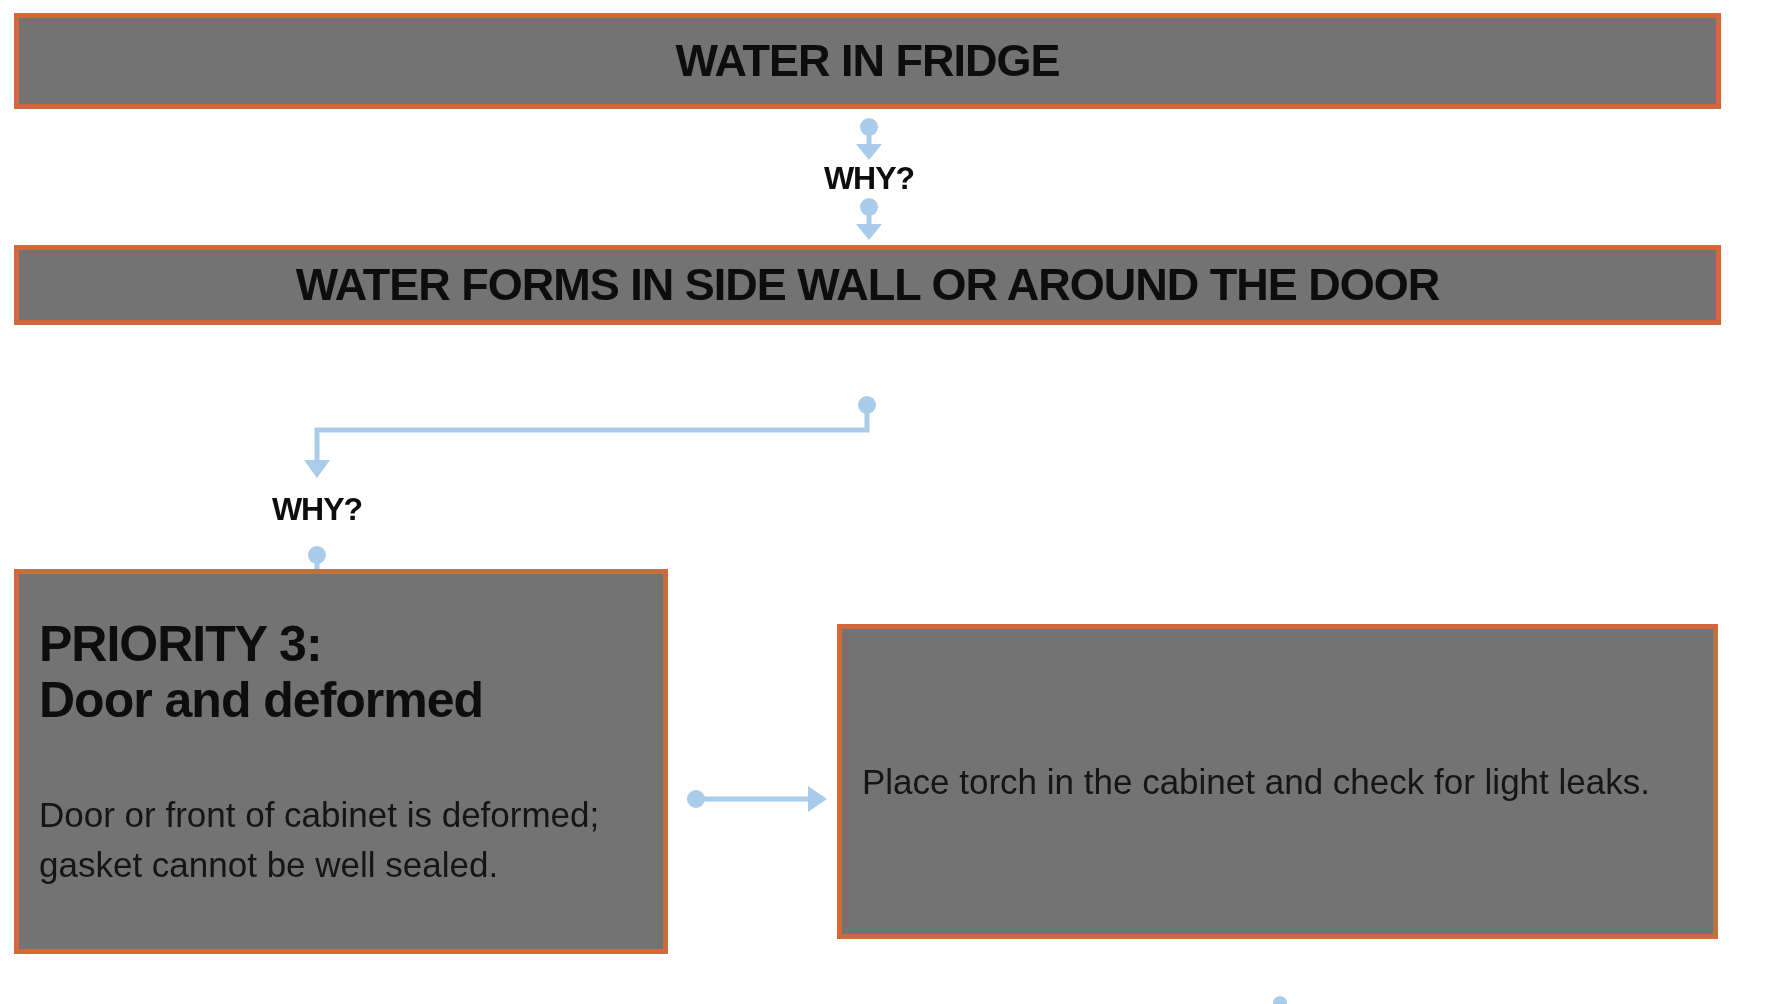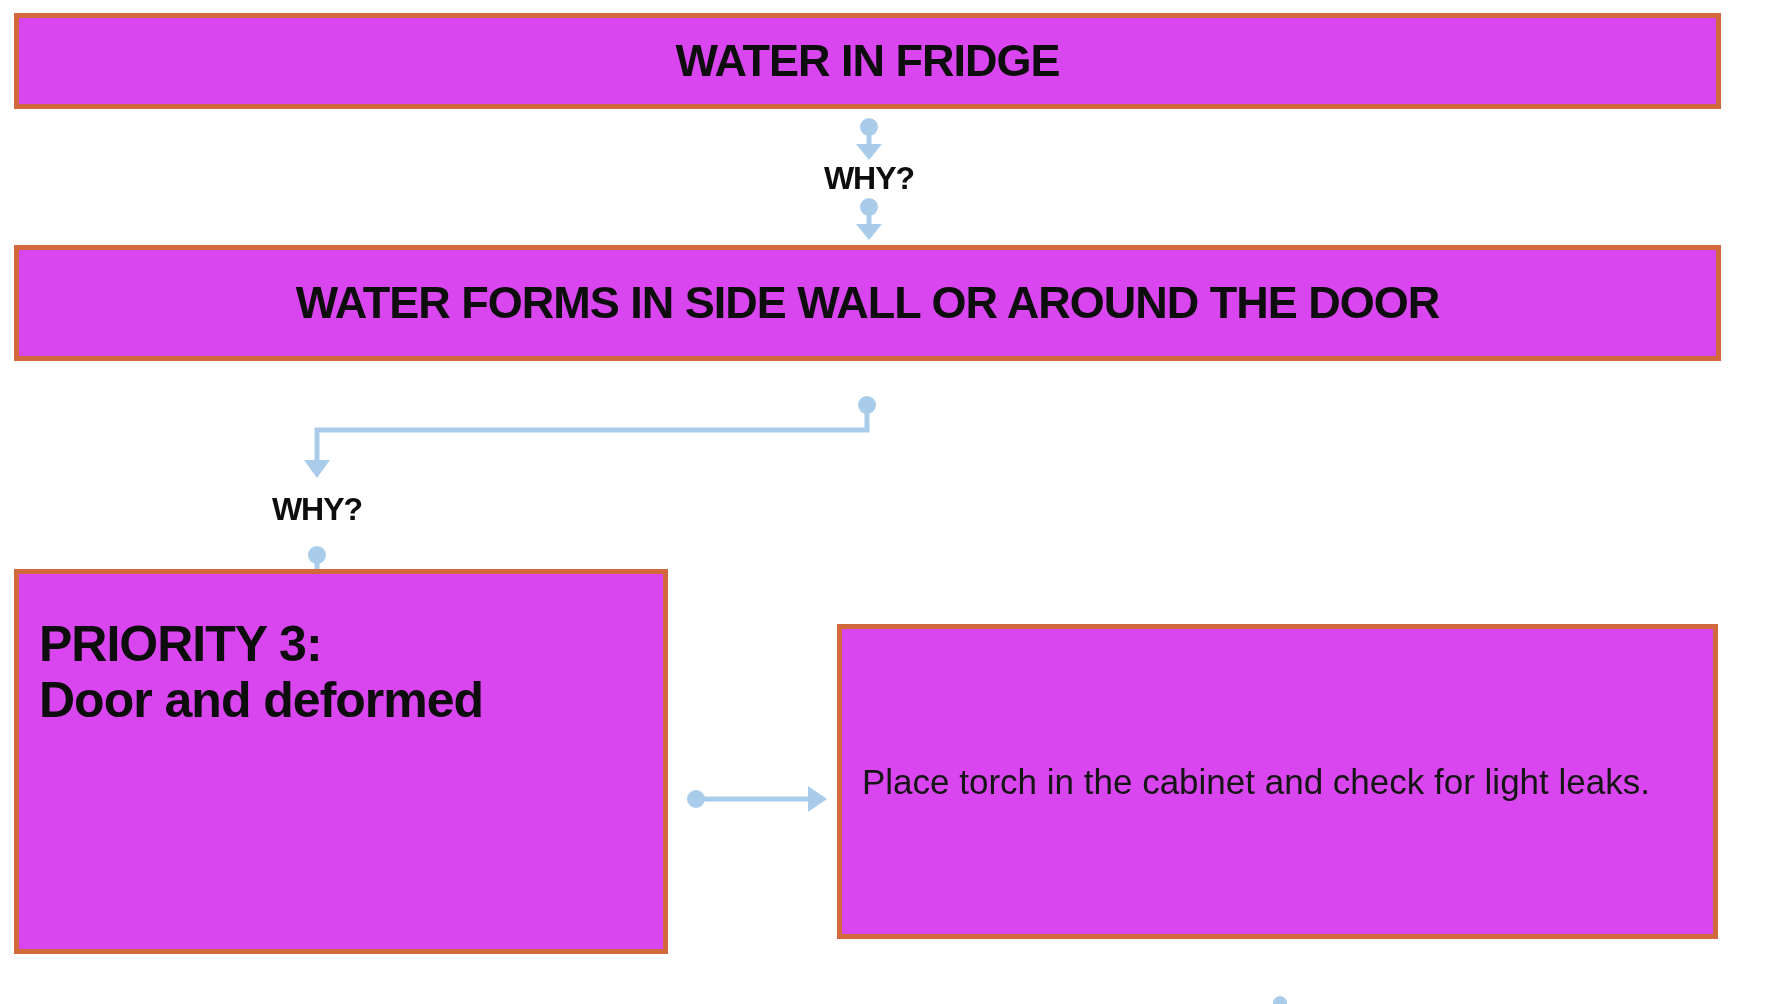--- a/index.html
+++ b/index.html
@@ -17,25 +17,25 @@
     color:var(--text-dark);
   }
   .svg-layer{
     position:absolute;left:0;top:0;width:1774px;height:1004px;
     pointer-events:none;
   }
   .box{
     position:absolute;
     box-sizing:border-box;
     border:5px solid var(--box-border);
-    background:#d946ef;
+    background:#737373;
   }
   .box-problem{left:14px;top:13px;width:1707px;height:96px;
     display:flex;align-items:center;justify-content:center;}
-  .box-cause{left:14px;top:245px;width:1707px;height:116px;
+  .box-cause{left:14px;top:245px;width:1707px;height:80px;
     display:flex;align-items:center;justify-content:center;}
   .box-priority{left:14px;top:569px;width:654px;height:385px;
     padding:42px 20px 0 20px;}
   .box-action{left:837px;top:624px;width:881px;height:315px;
     display:flex;align-items:center;}
   .box-title{
     font-size:45px;font-weight:bold;letter-spacing:-1px;
     color:#0d0d0d;white-space:nowrap;
   }
   .why-label{
@@ -111,19 +111,20 @@
 
   <div class="box box-cause">
     <span class="box-title">WATER FORMS IN SIDE WALL OR AROUND THE DOOR</span>
   </div>
 
   <div class="why-label why-2">WHY?</div>
 
   <div class="box box-priority">
     <div class="priority-heading">PRIORITY 3:</div>
     <div class="priority-heading">Door and deformed</div>
+    <p class="priority-body">Door or front of cabinet is deformed; gasket cannot be well sealed.</p>
   </div>
 
   <div class="box box-action">
     <p class="action-body">Place torch in the cabinet and check for light leaks.</p>
   </div>
 
 </div>
 
 </body></html>

